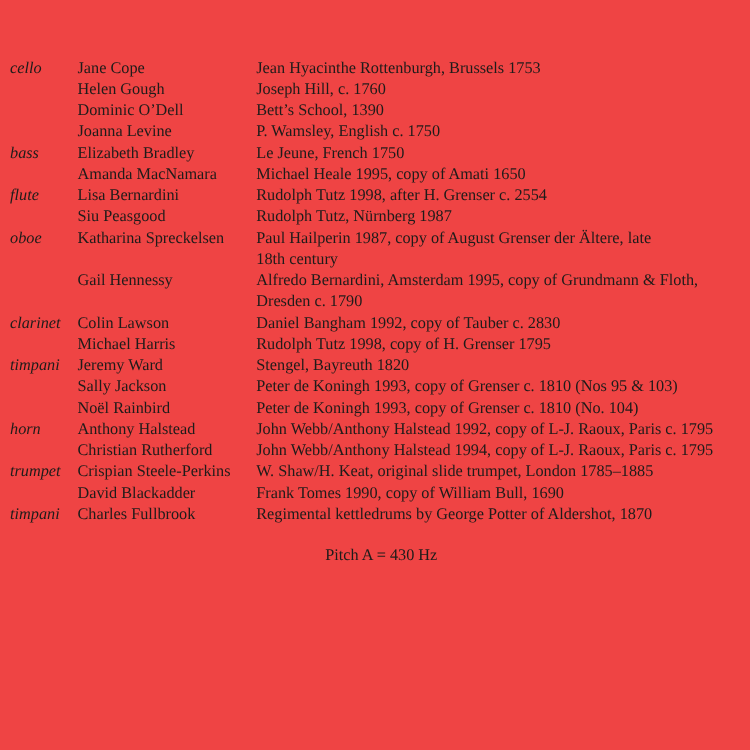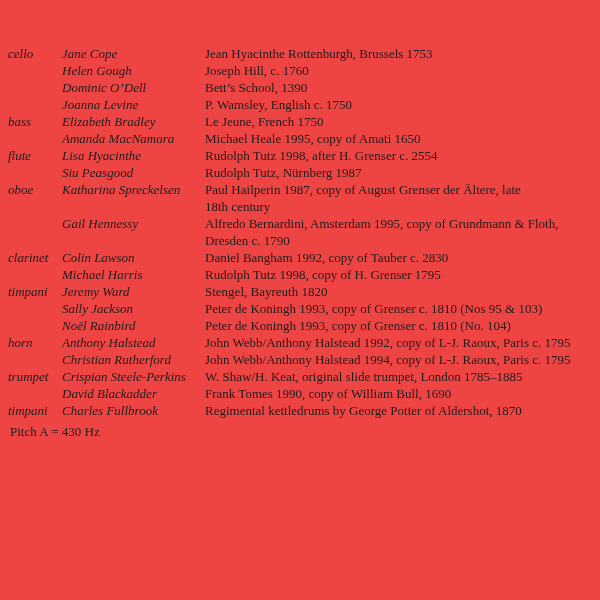--- a/index.html
+++ b/index.html
@@ -33,31 +33,31 @@
     white-space: nowrap;
     overflow: hidden;
   }
   .col.instrument {
     width: 62px;
     padding-left: 8px;
     font-style: italic;
   }
   .col.name {
     width: 143px;
-    font-style: italic;
   }
   .col.desc {
     flex: 1 1 auto;
     padding-right: 22px;
   }
   .desc-line {
     white-space: nowrap;
   }
   .pitch-note {
-    margin-top: 4px;
+    margin-top: 16px;
+    text-align: center;
     padding-left: 10px;
   }
 </style>
 </head>
 <body>
 
 <div class="page">
   <div class="roster">
       <div class="row">
         <div class="col instrument">cello</div>
@@ -96,21 +96,21 @@
       </div>
       <div class="row">
         <div class="col instrument"></div>
         <div class="col name">Amanda MacNamara</div>
         <div class="col desc">
           <div class="desc-line">Michael Heale 1995, copy of Amati 1650</div>
         </div>
       </div>
       <div class="row">
         <div class="col instrument">flute</div>
-        <div class="col name">Lisa Hyacinthe</div>
+        <div class="col name">Lisa Bernardini</div>
         <div class="col desc">
           <div class="desc-line">Rudolph Tutz 1998, after H. Grenser c. 2554</div>
         </div>
       </div>
       <div class="row">
         <div class="col instrument"></div>
         <div class="col name">Siu Peasgood</div>
         <div class="col desc">
           <div class="desc-line">Rudolph Tutz, Nürnberg 1987</div>
         </div>

